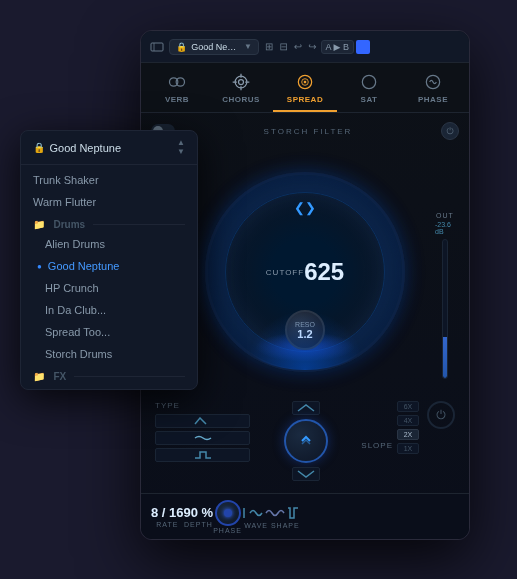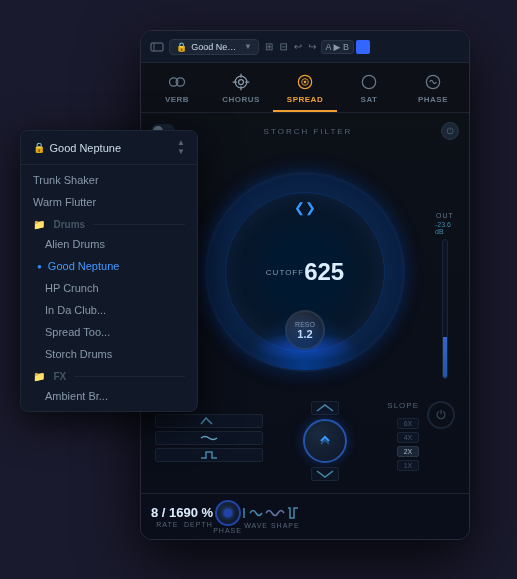--- a/index.html
+++ b/index.html
@@ -354,21 +354,21 @@
       gap: 8px;
       align-items: flex-start;
     }
 
     .type-section {
       flex: 1;
     }
 
     .slope-section {
       display: flex;
-      flex-direction: column;
+      flex-direction: row;
       gap: 4px;
       align-items: flex-end;
     }
 
     .section-label {
       font-size: 8px;
       color: #556677;
       letter-spacing: 1px;
       margin-bottom: 4px;
     }
@@ -918,17 +918,14 @@
     </div>
     <div class="dropdown-item">
       <span style="padding-left:12px;">Storch Drums</span>
     </div>
 
     <div class="dropdown-section">
       <span class="section-icon">📁</span>
       <span class="section-name">FX</span>
       <div class="section-line"></div>
     </div>
-    <div class="dropdown-item">
-      <span style="padding-left:12px;">Ambient Br...</span>
-    </div>
   </div>
 </div>
 
 </body></html>

